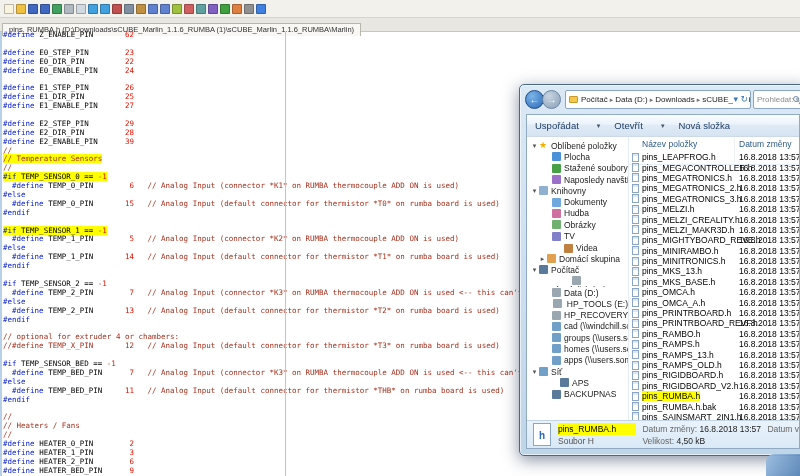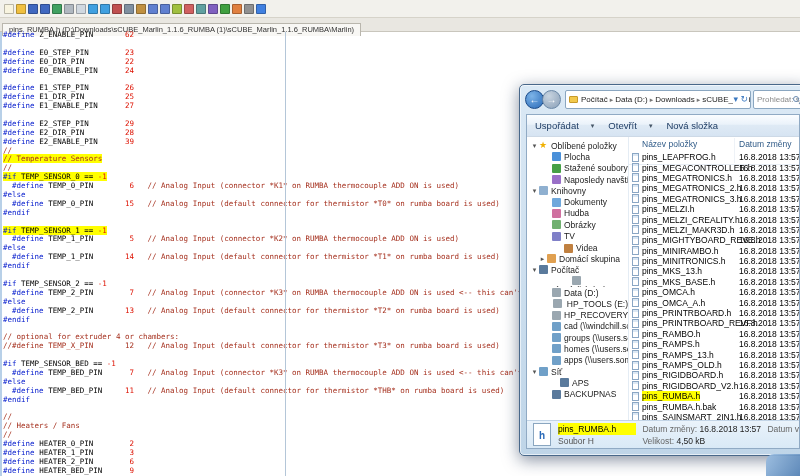--- a/index.html
+++ b/index.html
@@ -24,21 +24,21 @@
   .back-btn{left:0;background:radial-gradient(circle at 35% 30%,#7db4e8,#2a6ab8)}
   .fwd-btn{left:17px;background:radial-gradient(circle at 35% 30%,#c8d4e0,#8aa0b8);border-color:#6a87a6}
   .addr{position:absolute;left:40px;width:186px;top:1px;height:19px;background:#fff;border:1px solid #8aa6c0;border-radius:2px;display:flex;align-items:center;font-size:8px;color:#222;padding:0 16px 0 3px;overflow:hidden;white-space:nowrap}
   .crumb{flex:0 0 auto}
   .crumb-sep{color:#777;margin:0 2px;font-size:7px;flex:0 0 auto}
   .addr-folder{width:9px;height:7px;background:#f2c94c;border:1px solid #c89b2a;border-radius:1px;margin-right:3px;flex:0 0 auto}
   .addr-icons{position:absolute;right:2px;top:3px;font-size:9px;color:#3a78c0;background:#fff}
   .search{position:absolute;left:228px;right:-6px;top:1px;height:19px;background:#fff;border:1px solid #8aa6c0;border-radius:2px;font-size:8px;color:#8a8a8a;display:flex;align-items:center;padding:0 3px;overflow:hidden;white-space:nowrap}
   .win-inner{position:absolute;left:6px;right:6px;top:29px;bottom:6px;background:#fff;border:1px solid #90aac4;overflow:hidden}
   .cmdbar{position:absolute;left:0;right:0;top:0;height:22px;background:linear-gradient(#fbfdff,#eaf2fa 45%,#dfeaf5 46%,#d6e4f2);border-bottom:1px solid #cdd9e6;display:flex;align-items:center;font-size:9.5px;color:#1e3c64;padding-left:8px;gap:14px;white-space:nowrap}
-  .cmd-item{display:flex;align-items:center;gap:12px}
+  .cmd-item{display:flex;align-items:center;gap:18px}
   .cmd-caret{font-size:7px;color:#456}
   .sidebar{position:absolute;left:0;top:22px;width:102px;bottom:28px;border-right:1px solid #e4ecf4;padding-top:3px;font-size:8.5px;color:#1a1a1a;overflow:hidden}
   .sb-item{height:11.3px;display:flex;align-items:center;white-space:nowrap;overflow:hidden}
   .sb-exp{width:9px;font-size:7px;color:#555;text-align:center;flex:0 0 auto}
   .sb-ico{width:9px;height:9px;border-radius:1px;margin-right:3px;flex:0 0 auto}
   .sb-star{width:9px;margin-right:3px;font-size:9px;line-height:9px;color:#f0b000;flex:0 0 auto}
   .colhead{position:absolute;left:102px;right:0;top:22px;height:28px;border-bottom:1px solid #e8eef5;font-size:8.5px;color:#2f5a87}
   .ch-name{position:absolute;left:13px;top:2px}
   .ch-date{position:absolute;left:110px;top:2px}
   .ch-div{position:absolute;left:105px;top:1px;bottom:1px;width:1px;background:#eef2f7}

